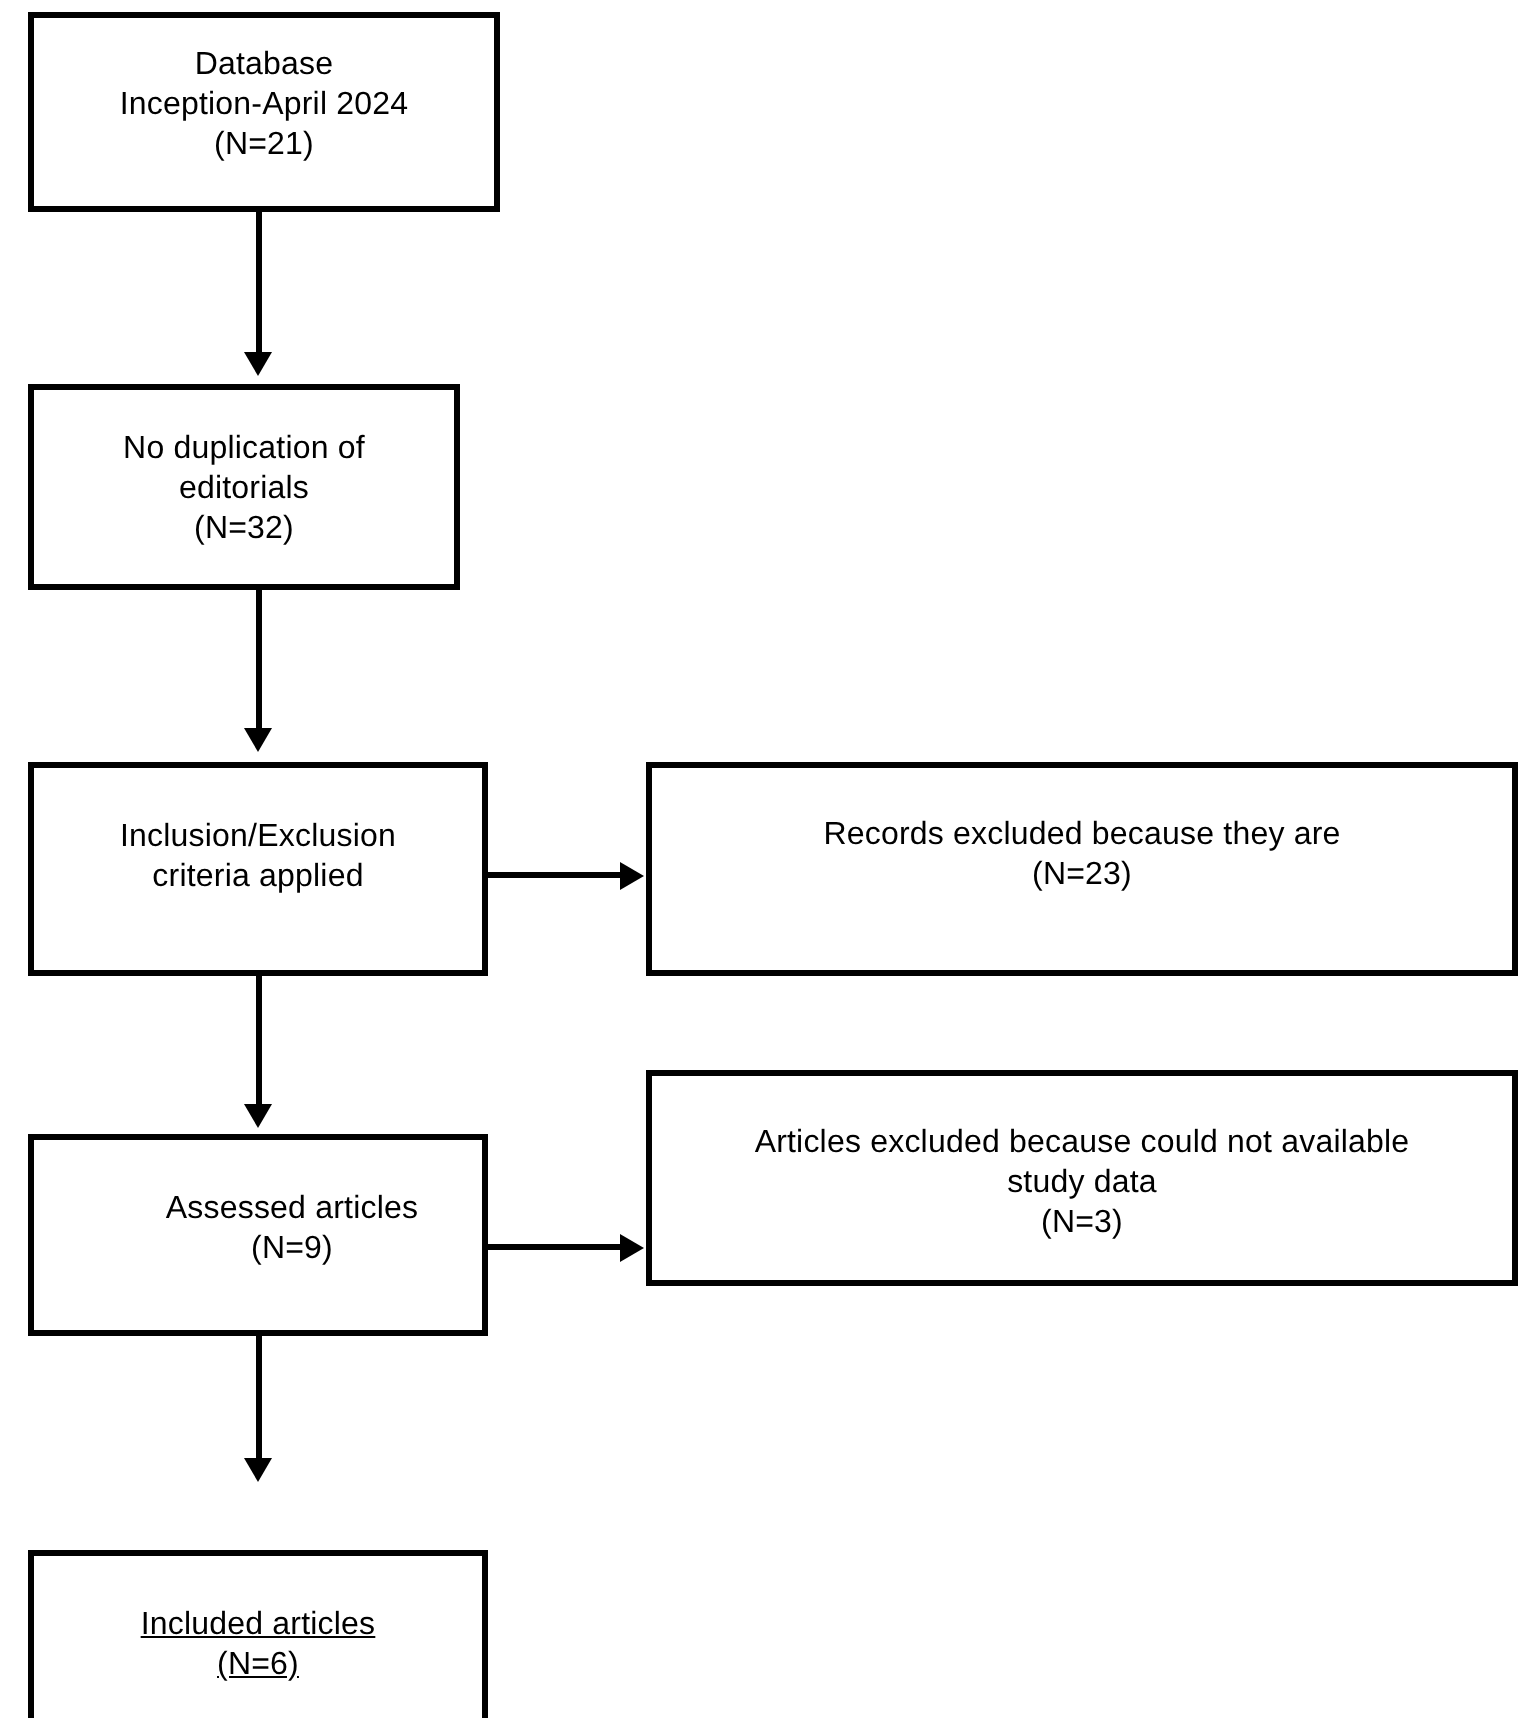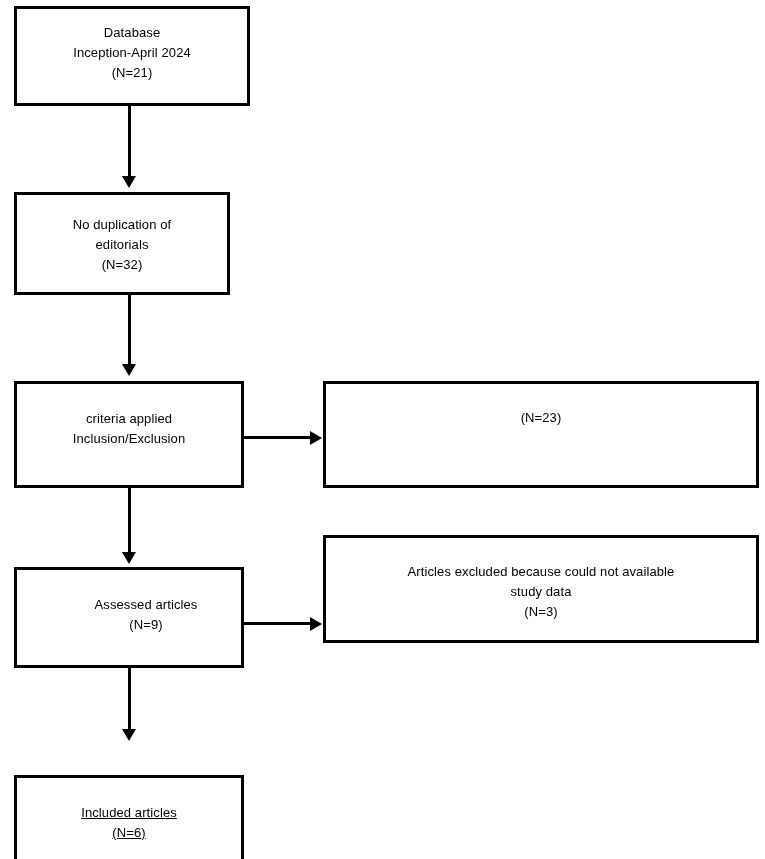--- a/index.html
+++ b/index.html
@@ -21,21 +21,21 @@
     box-sizing: border-box;
     border: 3px solid #000000;
     background: #ffffff;
     display: flex;
     flex-direction: column;
     align-items: center;
   }
   .flow-box .box-lines {
     width: 100%;
     text-align: center;
-    font-size: 13px;
+    font-size: 16px;
     line-height: 20px;
     color: #000000;
     letter-spacing: 0.1px;
   }
   .flow-box .box-line {
     display: block;
     white-space: nowrap;
   }
   
   #box-database      { left: 14px;  top: 6px;   width: 236px; height: 100px; }
@@ -117,30 +117,31 @@
       <span class="box-line">editorials</span>
       <span class="box-line">(N=32)</span>
     </div>
   </div>
 
   <div class="v-line" id="conn-2-line"></div>
   <div class="arrow-down" id="conn-2-arrow"></div>
 
   <div class="flow-box" id="box-criteria">
     <div class="box-lines">
+      <span class="box-line">Inclusion/Exclusion</span>
       <span class="box-line">criteria applied</span>
-      <span class="box-line">Inclusion/Exclusion</span>
     </div>
   </div>
 
   <div class="h-line" id="conn-r1-line"></div>
   <div class="arrow-right" id="conn-r1-arrow"></div>
 
   <div class="flow-box" id="box-records-excluded">
     <div class="box-lines">
+      <span class="box-line">Records excluded because they are</span>
       <span class="box-line">(N=23)</span>
     </div>
   </div>
 
   <div class="v-line" id="conn-3-line"></div>
   <div class="arrow-down" id="conn-3-arrow"></div>
 
   <div class="flow-box" id="box-assessed">
     <div class="box-lines">
       <span class="box-line">Assessed articles</span>

